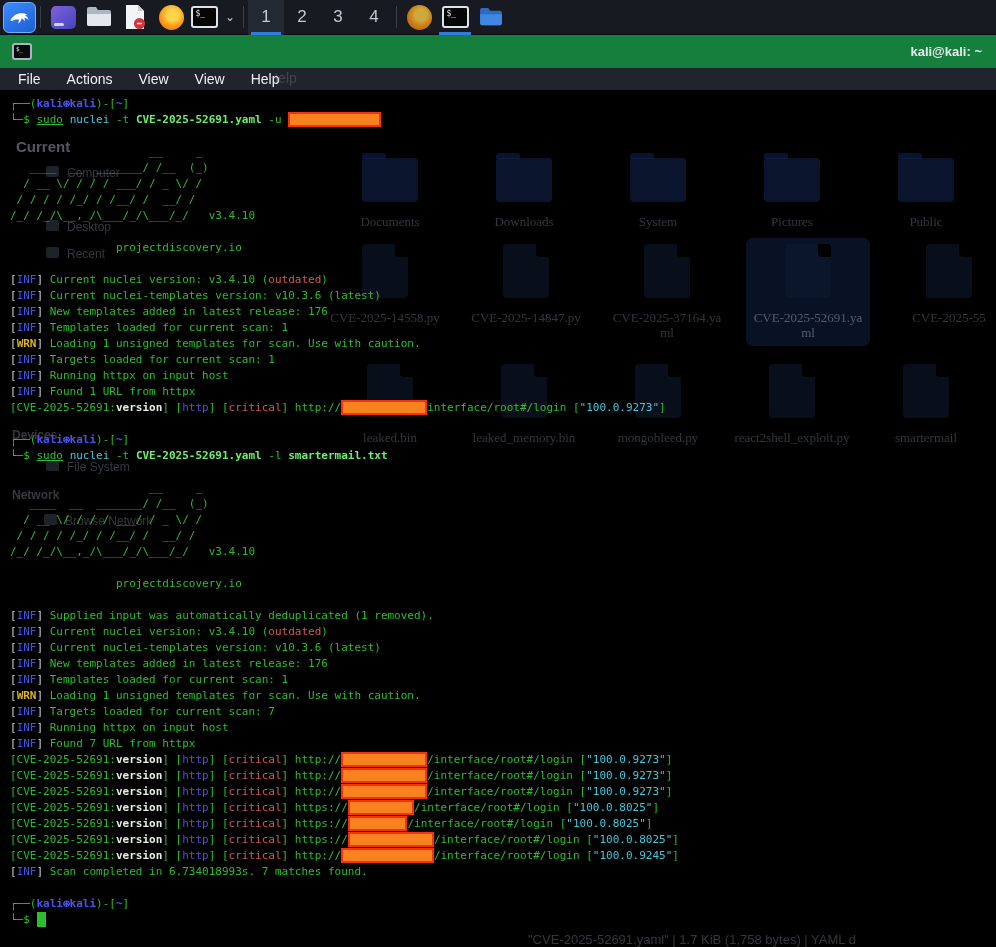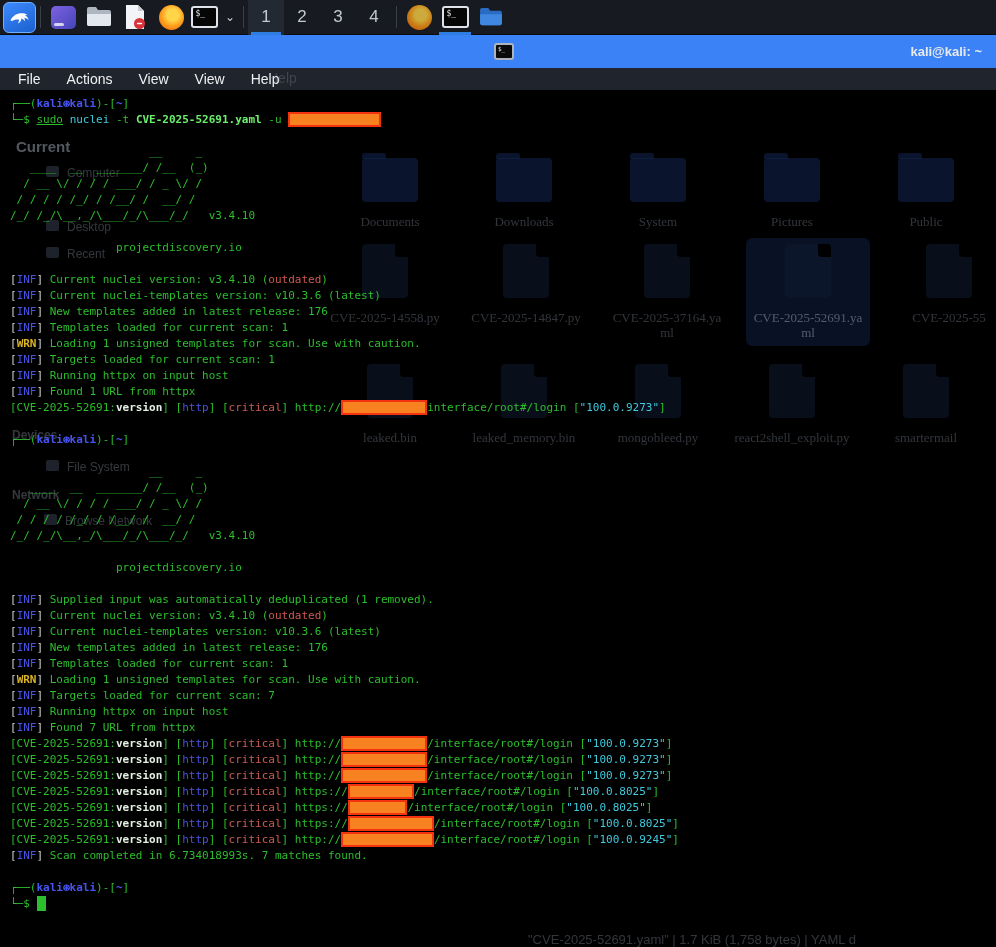--- a/index.html
+++ b/index.html
@@ -30,22 +30,22 @@
   .ws-group { display:flex; height:35px; }
   .ws { width:36px; height:35px; display:flex; align-items:center; justify-content:center;
         color:#c2c8d2; font-size:17px; position:relative; }
   .ws.active { background:#232932; }
   .ws.active::after { content:""; position:absolute; left:3px; right:3px; bottom:0; height:3px; background:#2e7de2; }
   .tb-slot.active-app::after { content:""; position:absolute; left:2px; right:2px; bottom:0; height:3px; background:#2e7de2; }
 
   svg.icon { display:block; }
 
   
-  .titlebar { position:absolute; left:0; top:35px; width:996px; height:33px; background:#3b82f6;
-              display:flex; align-items:center;justify-content:center; }
+  .titlebar { position:absolute; left:0; top:35px; width:996px; height:33px; background:#15803d;
+              display:flex; align-items:center; }
   .titlebar .mini-term { margin-left:12px; width:20px; height:17px; background:#0a0a0a;
               border:2px solid #aeb4bd; border-radius:3px; color:#dfe3e9;
               font-family:"DejaVu Sans Mono",monospace; font-size:6px; line-height:6px; padding:1px 0 0 2px; }
   .titlebar .title { position:absolute; right:14px; color:#e8eaee; font-size:13px; font-weight:bold; }
   .menubar { position:absolute; left:0; top:68px; width:996px; height:22px; background:#20242c;
              display:flex; align-items:center; padding-left:18px; gap:26px; }
   .menu-item { color:#eef0f4; font-size:14px; }
   .ghost-menu { position:absolute; left:268px; top:2px; color:rgba(160,168,180,.25); font-size:14px; }
 
   
@@ -266,20 +266,21 @@
         <div class="tline"><span class="seg-w">[</span><span class="seg-bl">INF</span><span class="seg-w">] </span><span class="seg-g">Current nuclei-templates version: v10.3.6 (latest)</span></div>
         <div class="tline"><span class="seg-w">[</span><span class="seg-bl">INF</span><span class="seg-w">] </span><span class="seg-g">New templates added in latest release: 176</span></div>
         <div class="tline"><span class="seg-w">[</span><span class="seg-bl">INF</span><span class="seg-w">] </span><span class="seg-g">Templates loaded for current scan: 1</span></div>
         <div class="tline"><span class="seg-w">[</span><span class="seg-y">WRN</span><span class="seg-w">] </span><span class="seg-g">Loading 1 unsigned templates for scan. Use with caution.</span></div>
         <div class="tline"><span class="seg-w">[</span><span class="seg-bl">INF</span><span class="seg-w">] </span><span class="seg-g">Targets loaded for current scan: 1</span></div>
         <div class="tline"><span class="seg-w">[</span><span class="seg-bl">INF</span><span class="seg-w">] </span><span class="seg-g">Running httpx on input host</span></div>
         <div class="tline"><span class="seg-w">[</span><span class="seg-bl">INF</span><span class="seg-w">] </span><span class="seg-g">Found 1 URL from httpx</span></div>
         <div class="tline"><span class="seg-g">[CVE-2025-52691:</span><span class="seg-wb">version</span><span class="seg-g">] [</span><span class="seg-bl">http</span><span class="seg-g">] [</span><span class="seg-r">critical</span><span class="seg-g">] </span><span class="seg-g">http://</span><span class="redact" style="width: 13ch;"></span><span class="seg-g">interface/root#/login </span><span class="seg-g">[</span><span class="seg-c">"100.0.9273"</span><span class="seg-g">]</span></div>
         <div class="tline"></div>
         <div class="tline"><span class="seg-g">┌──(</span><span class="seg-b">kali⊛kali</span><span class="seg-g">)-[</span><span class="seg-b">~</span><span class="seg-g">]</span></div>
+        <div class="tline"><span class="seg-g">└─</span><span class="seg-g">$ </span><span class="seg-u">sudo</span><span class="seg-w"> </span><span class="seg-c">nuclei</span><span class="seg-g"> -t </span><span class="seg-gb">CVE-2025-52691.yaml</span><span class="seg-g"> -l </span><span class="seg-gb">smartermail.txt</span></div>
         <div class="tline"></div>
         <div class="tline"><span class="seg-g">                     __     _</span></div>
         <div class="tline"><span class="seg-g">   ____  __  _______/ /__  (_)</span></div>
         <div class="tline"><span class="seg-g">  / __ \/ / / / ___/ / _ \/ /</span></div>
         <div class="tline"><span class="seg-g"> / / / / /_/ / /__/ /  __/ /</span></div>
         <div class="tline"><span class="seg-g">/_/ /_/\__,_/\___/_/\___/_/   v3.4.10</span></div>
         <div class="tline"></div>
         <div class="tline"><span class="seg-g">                projectdiscovery.io</span></div>
         <div class="tline"></div>
         <div class="tline"><span class="seg-w">[</span><span class="seg-bl">INF</span><span class="seg-w">] </span><span class="seg-g">Supplied input was automatically deduplicated (1 removed).</span></div>

